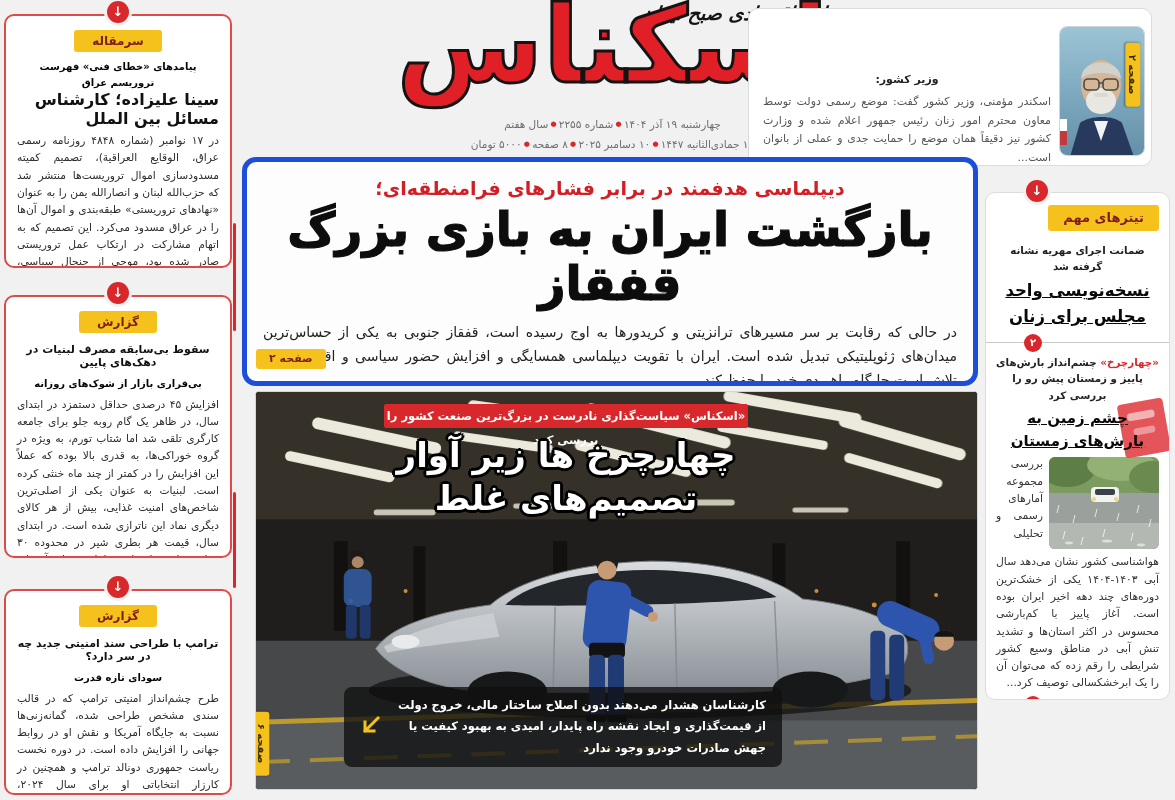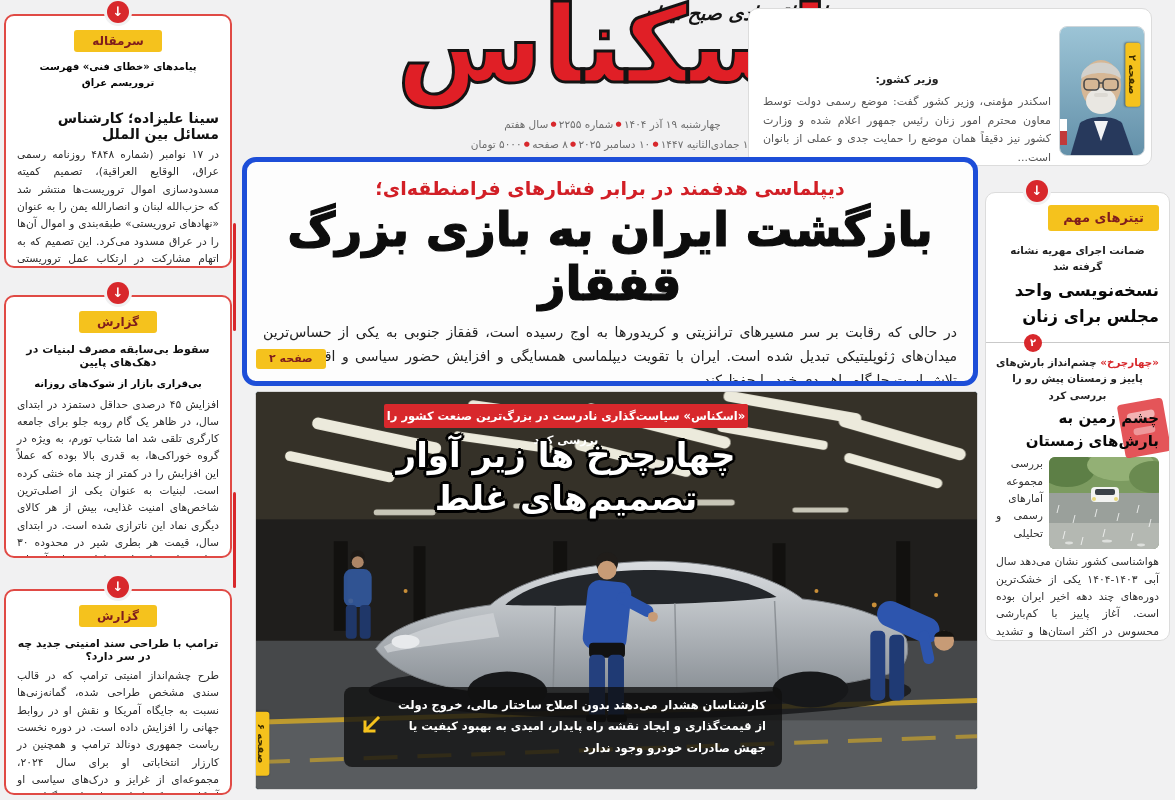--- a/index.html
+++ b/index.html
@@ -28,21 +28,21 @@
 
   
   .lcard {
     left:4px; width:228px;
     border:2px solid #e04a45; border-radius:10px;
     padding:14px 11px 6px;
   }
   .lcard .yellow-badge { font-size:12px; padding:2px 18px; display:block; width:max-content; margin:0 auto; }
   .lcard .kick { text-align:center; font-size:11px; font-weight:bold; margin-top:10px; color:#111; }
   .lcard h3 { text-align:center; font-size:10px; line-height:1.55; margin-top:7px; color:#050505; }
-  .lcard .byline { font-size:14px; font-weight:bold; margin-top:20px; color:#111; }
+  .lcard .byline { font-size:16px; font-weight:bold; margin-top:0; color:#111; }
   .lcard .body { font-size:10.7px; line-height:1.62; text-align:justify; color:#2d2d2d; margin-top:4px; }
 
   
   .masthead { position:absolute; left:247px; top:0; width:731px; height:160px; text-align:center; }
   .tagline {
     position:absolute; top:2px; right:118px; font-size:19px; font-weight:bold;
     font-style:italic; color:#141414; transform:skewX(-4deg);
   }
   .logo {
     position:absolute; top:-10px; width:100%; text-align:center;
@@ -108,25 +108,25 @@
     border-radius:8px; overflow:hidden; border:1px solid #cfd6da;
   }
   .minister .portrait { inset-inline-start:6px; } 
   .minister .mtext { position:absolute; inset-inline-start:100px; inset-inline-end:14px; top:20px;margin-top:44px; }
   .minister .mkicker { text-align:center; font-size:11px; color:#222; font-weight:bold; }
   .minister h2 { text-align:center; font-size:18px; color:#070707; line-height:1.5; margin-top:2px; }
   .minister .mbody { font-size:11px; color:#555; text-align:justify; line-height:1.7; margin-top:7px; }
   .vtab-minister { right:-14px; top:58px; transform:rotate(90deg); }
 
   
-  .rail { left:985px; top:192px; width:185px; height:449px; border:1px solid #dcdcdc; border-radius:10px; padding:0 10px; }
+  .rail { left:985px; top:192px; width:185px; height:508px; border:1px solid #dcdcdc; border-radius:10px; padding:0 10px; }
   .rail .yellow-badge { font-size:13px; padding:3px 15px; margin-top:12px; }
   .rr-kicker { text-align:center; font-size:10.3px; color:#222; font-weight:bold; margin-top:11px; line-height:1.6; }
   .rr-kicker .lead { color:#d8282c; }
-  .rr-title { font-size:16.5px; color:#090909; line-height:1.55; margin-top:4px; position:relative; z-index:1; }
+  .rr-title { text-align:center; font-size:16.5px; color:#090909; line-height:1.55; margin-top:4px; position:relative; z-index:1;text-decoration:underline; }
   .rr-title.small { font-size:15px; }
   .rr-sep { position:relative; border-top:1px solid #c9c9c9; margin:12px -10px 0; }
   .rr-num {
     position:absolute; left:38px; top:-9px; width:18px; height:18px; border-radius:50%;
     background:#d8282c; color:#fff; font-size:10px; font-weight:bold;
     text-align:center; line-height:18px;
   }
   .rain-body { font-size:10.8px; color:#333; text-align:justify; line-height:1.6; margin-top:2px; }
   .rain-photo { float:right; width:110px; height:92px; margin:2px 0 4px 6px; border-radius:6px; overflow:hidden; }
   .ribbon {
@@ -298,20 +298,21 @@
   <div class="kick">سقوط بی‌سابقه مصرف لبنیات در دهک‌های پایین</div>
   <h3>بی‌قراری بازار از شوک‌های روزانه</h3>
   <p class="body">افزایش ۴۵ درصدی حداقل دستمزد در ابتدای سال، در ظاهر یک گام روبه جلو برای جامعه کارگری تلقی شد اما شتاب تورم، به ویژه در گروه خوراکی‌ها، به قدری بالا بوده که عملاً این افزایش را در کمتر از چند ماه خنثی کرده است. لبنیات به عنوان یکی از اصلی‌ترین شاخص‌های امنیت غذایی، بیش از هر کالای دیگری نماد این ناترازی شده است. در ابتدای سال، قیمت هر بطری شیر در محدوده ۳۰ هزار تومان قرار داشت اما در میانه آذرماه، همان محصول با برچسب قیمتی نزدیک به ۸۶ هزار تومان عرضه می‌شود...</p>
 
 </section>
 
 <div class="arrow-circle" style="left:107px; top:576px;">↓</div>
 <section class="card lcard" style="top:589px; height:206px;">
   <span class="yellow-badge">گزارش</span>
   <div class="kick">ترامپ با طراحی سند امنیتی جدید چه در سر دارد؟</div>
+  <h3>سودای تازه قدرت</h3>
   <p class="body">طرح چشم‌انداز امنیتی ترامپ که در قالب سندی مشخص طراحی شده، گمانه‌زنی‌ها نسبت به جایگاه آمریکا و نقش او در روابط جهانی را افزایش داده است. در دوره نخست ریاست جمهوری دونالد ترامپ و همچنین در کارزار انتخاباتی او برای سال ۲۰۲۴، مجموعه‌ای از غرایز و درک‌های سیاسی او آشکار شد. یکی از این غرایز، ارزش‌گذاری بر قدرت صرفاً به خاطر خود قدرت بود...</p>
 
 </section>
 
 <div class="red-vline" style="left:233px; top:223px; height:108px;"></div>
 <div class="red-vline" style="left:233px; top:492px; height:96px;"></div>
 
 <div class="arrow-circle" style="left:1026px; top:180px;">↓</div>
 <section class="card rail">
   <span class="yellow-badge">تیترهای مهم</span>

